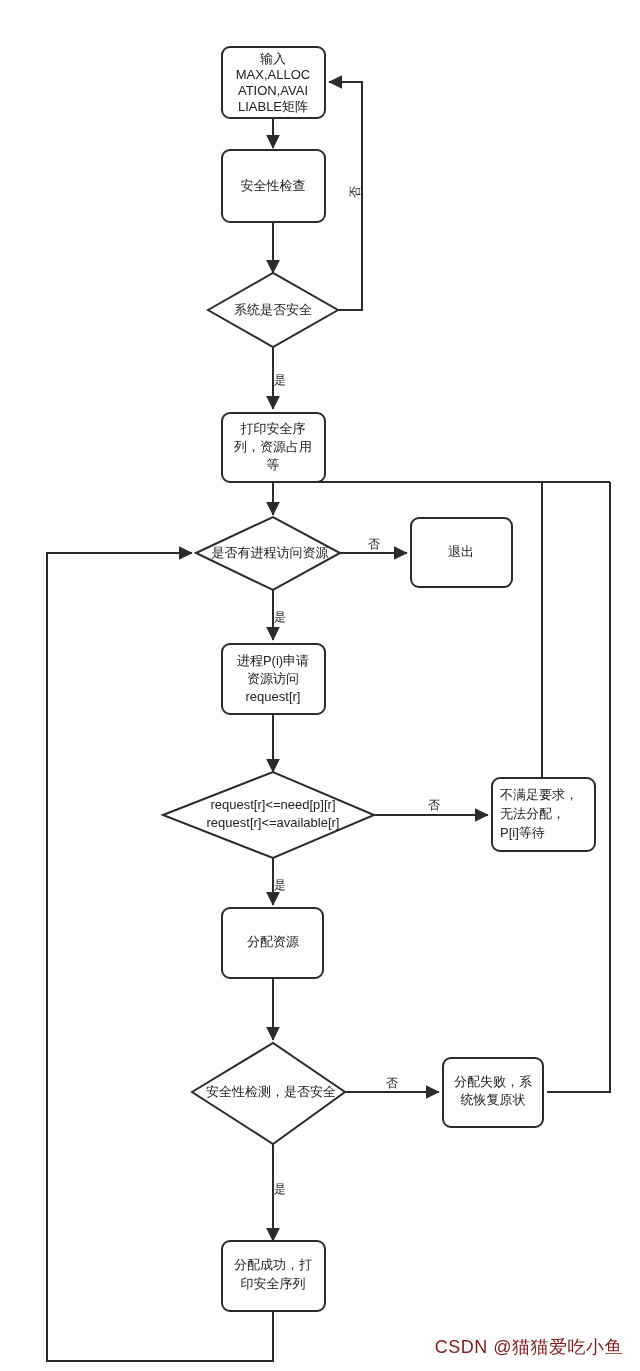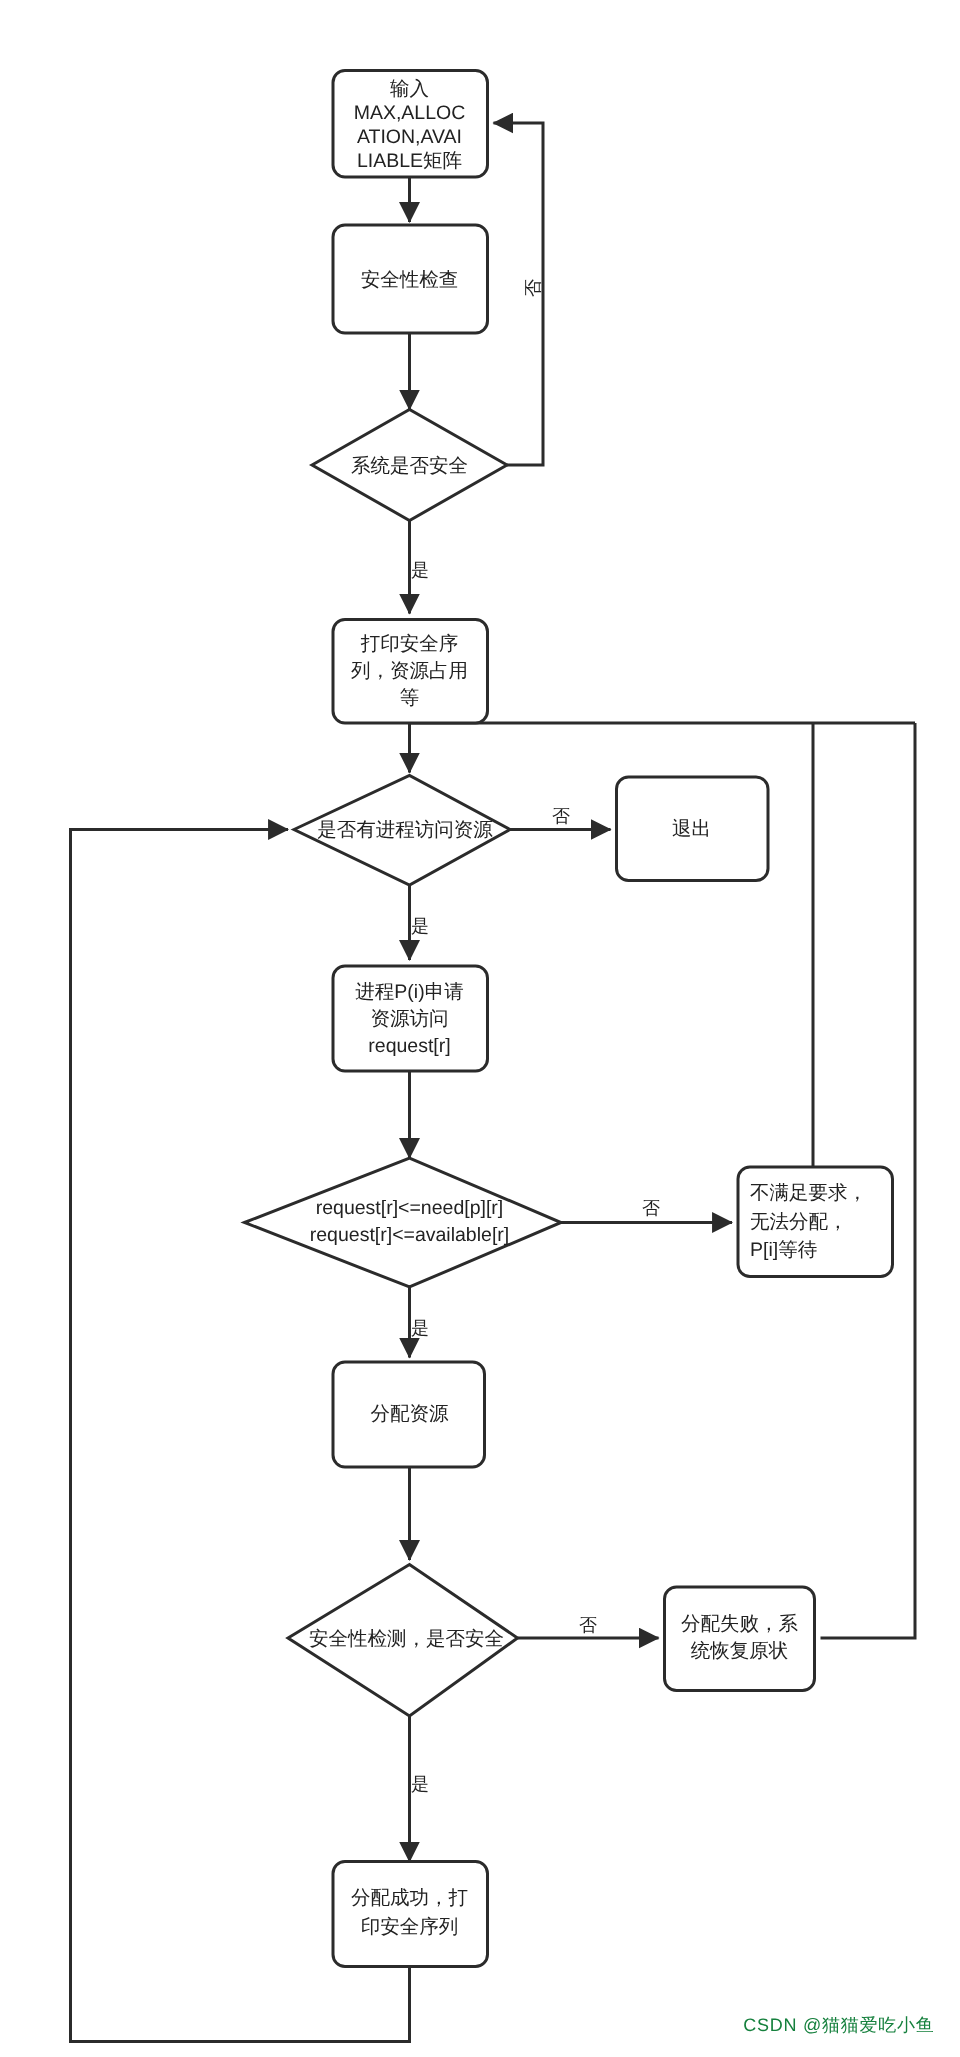--- a/index.html
+++ b/index.html
@@ -42,22 +42,22 @@
     font-size: 12px;
     fill: #222222;
     text-anchor: middle;
     dominant-baseline: middle;
   }
   .watermark {
     position: absolute;
     right: 17px;
     bottom: 12px;
     font-family: "Liberation Sans", sans-serif;
-    font-size: 12px;
-    color: #15803d;
+    font-size: 18px;
+    color: #7f1d1d;
     letter-spacing: 0.5px;
     white-space: nowrap;
     user-select: none;
   }
 </style>
 </head>
 <body>
 
 <svg id="flowchart" viewBox="0 0 640 1371" xmlns="http://www.w3.org/2000/svg">
 

